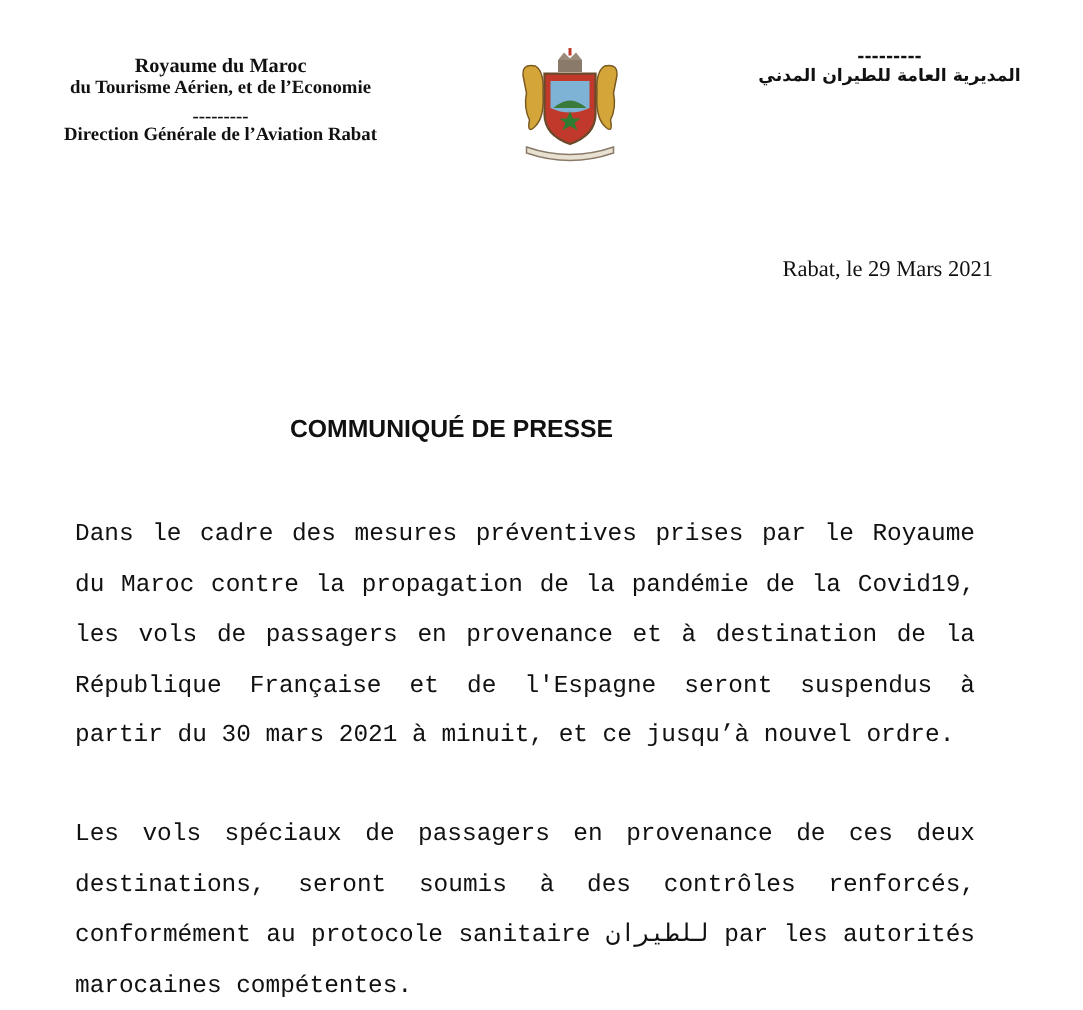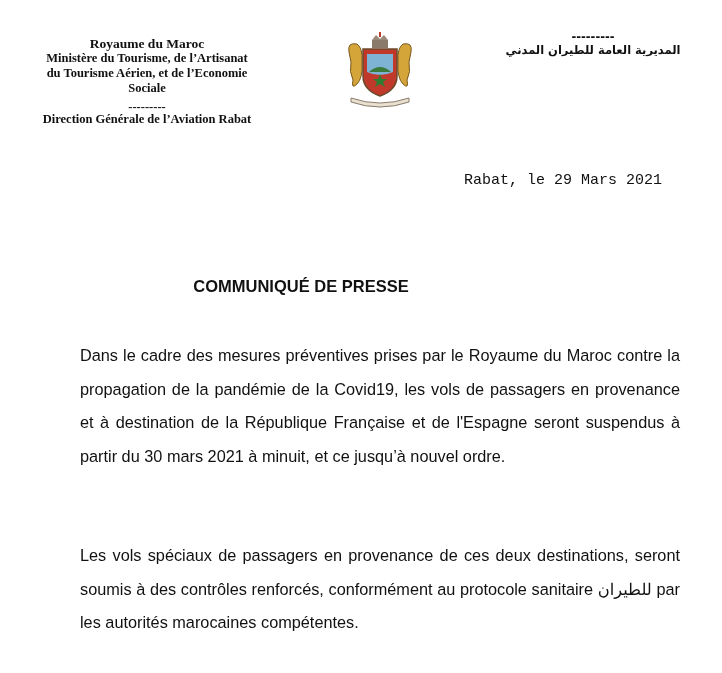--- a/index.html
+++ b/index.html
@@ -4,34 +4,32 @@
 <style>
   html, body { margin:0; padding:0; }
   body { width:722px; height:673px; background:#ffffff; position:relative; overflow:hidden; color:#111; }
   .hdr-left { position:absolute; left:22px; top:24px; width:250px; text-align:center; font-family:"Liberation Serif", serif; font-weight:bold; font-size:12.5px; line-height:15px;margin-top:12px; }
   .hdr-left .l1 { font-size:13.5px; }
   .hdr-left .sep { margin-top:6px; line-height:10px; }
   .hdr-right { position:absolute; left:478px; top:24px; width:230px; text-align:center; font-family:"DejaVu Sans", sans-serif; font-weight:bold; font-size:11.5px; line-height:16px; direction:rtl; }
   .hdr-right .l1 { font-size:13px; }
   .hdr-right .sep { margin-top:8px; line-height:10px; direction:ltr; }
   .emblem { position:absolute; left:345px; top:32px; width:70px; height:76px; }
-  .date { position:absolute; right:60px; top:172px; font-family:Liberation Mono, monospace; font-size:15px;margin-left:36px; }
+  .date { position:absolute; right:60px; top:172px; font-family:Liberation Serif, serif; font-size:15px;margin-left:36px; }
   .title { position:absolute; left:0; width:602px; top:277px; text-align:center; font-family:"Liberation Sans", sans-serif; font-weight:bold; font-size:16.5px; }
-  .para { position:absolute; left:80px; width:600px; font-family:Liberation Sans, sans-serif; font-size:16.3px; line-height:33.5px; text-align:justify; }
+  .para { position:absolute; left:50px; width:600px; font-family:Liberation Mono, monospace; font-size:16.3px; line-height:33.5px; text-align:justify; }
   .p1 { top:339px; }
   .p2 { top:539px; }
 </style>
 </head>
 <body>
 
 <div class="hdr-left">
   <div class="l1">Royaume du Maroc</div>
-  <div>Ministère du Tourisme, de l’Artisanat</div>
   <div>du Tourisme Aérien, et de l’Economie</div>
-  <div>Sociale</div>
   <div class="sep">---------</div>
   <div>Direction Générale de l’Aviation Rabat</div>
 </div>
 
 <div class="emblem">
   <svg width="70" height="76" viewBox="0 0 70 76">
 
     <rect x="27" y="8" width="16" height="8" fill="#8a7a6a"></rect>
     <path d="M27 8 L31 3 L35 7 L39 3 L43 8 Z" fill="#9a8a7a"></path>
     <rect x="34" y="0" width="2" height="5" fill="#c0392b"></rect>

